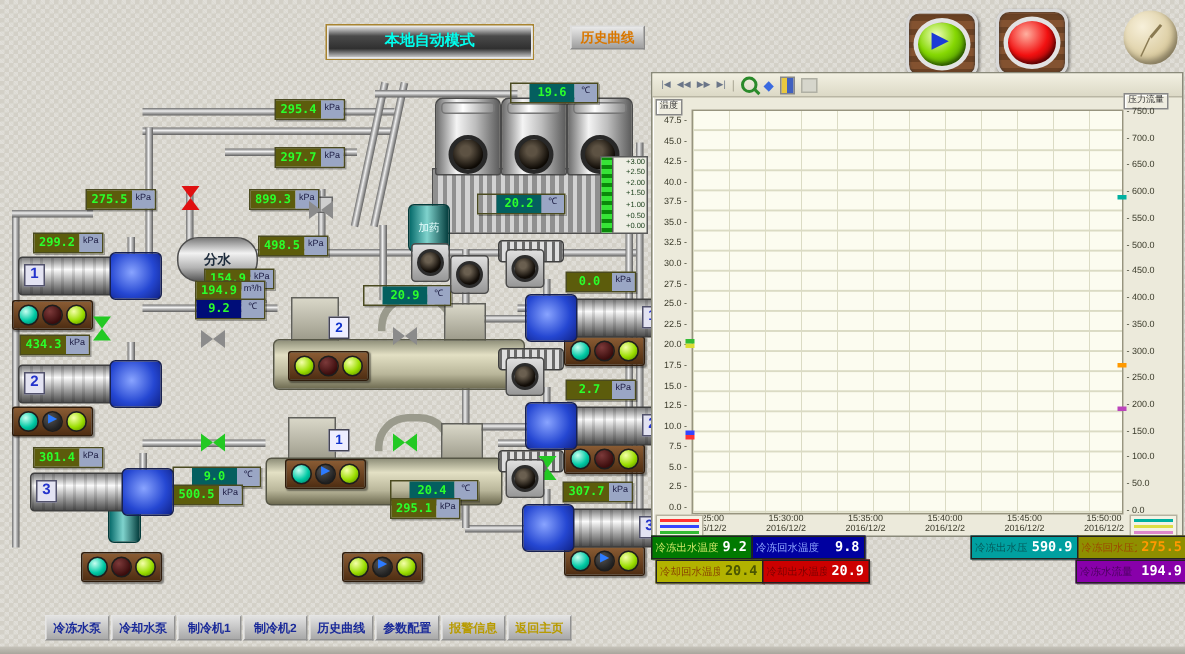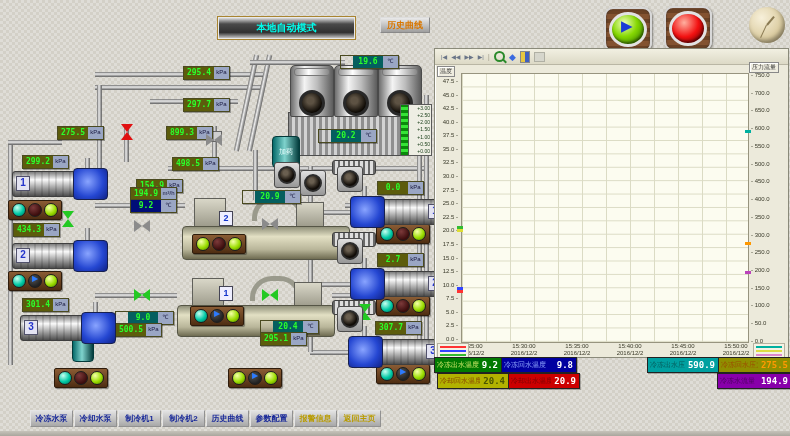--- a/index.html
+++ b/index.html
@@ -196,20 +196,23 @@
           <div>+3.00</div>
           <div>+2.50</div>
           <div>+2.00</div>
           <div>+1.50</div>
           <div>+1.00</div>
           <div>+0.50</div>
           <div>+0.00</div>
         </div>
     </div>
 
+    <div class="htank" style="left:118px;top:112px;width:52px;height:28px;">
+      <span>分水</span>
+    </div>
     <div class="dtank" style="left:272px;top:90px;width:26px;height:30px;">
       <span>加药</span>
     </div>
     <div class="dtank" style="left:72px;top:288px;width:20px;height:26px;"></div>
     <div class="inst" style="left:208px;top:85px;"></div>
 
     <div class="chillerbox" style="left:194px;top:152px;width:30px;height:28px;"></div>
     <div class="arc" style="left:252px;top:150px;"></div>
     <div class="chillerbox" style="left:296px;top:156px;width:26px;height:24px;"></div>
     <div class="chillerbody" style="left:182px;top:180px;width:166px;height:32px;"></div>

